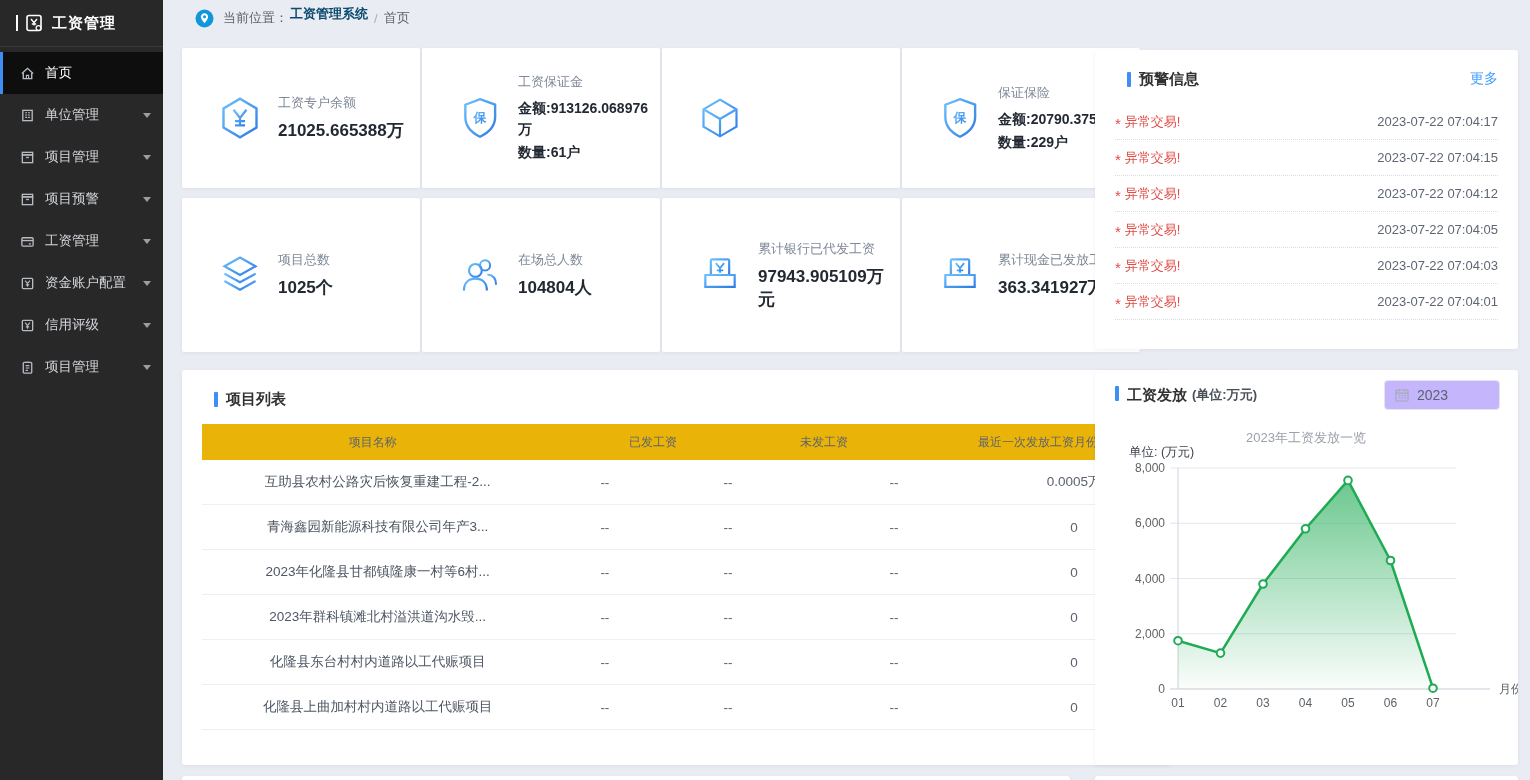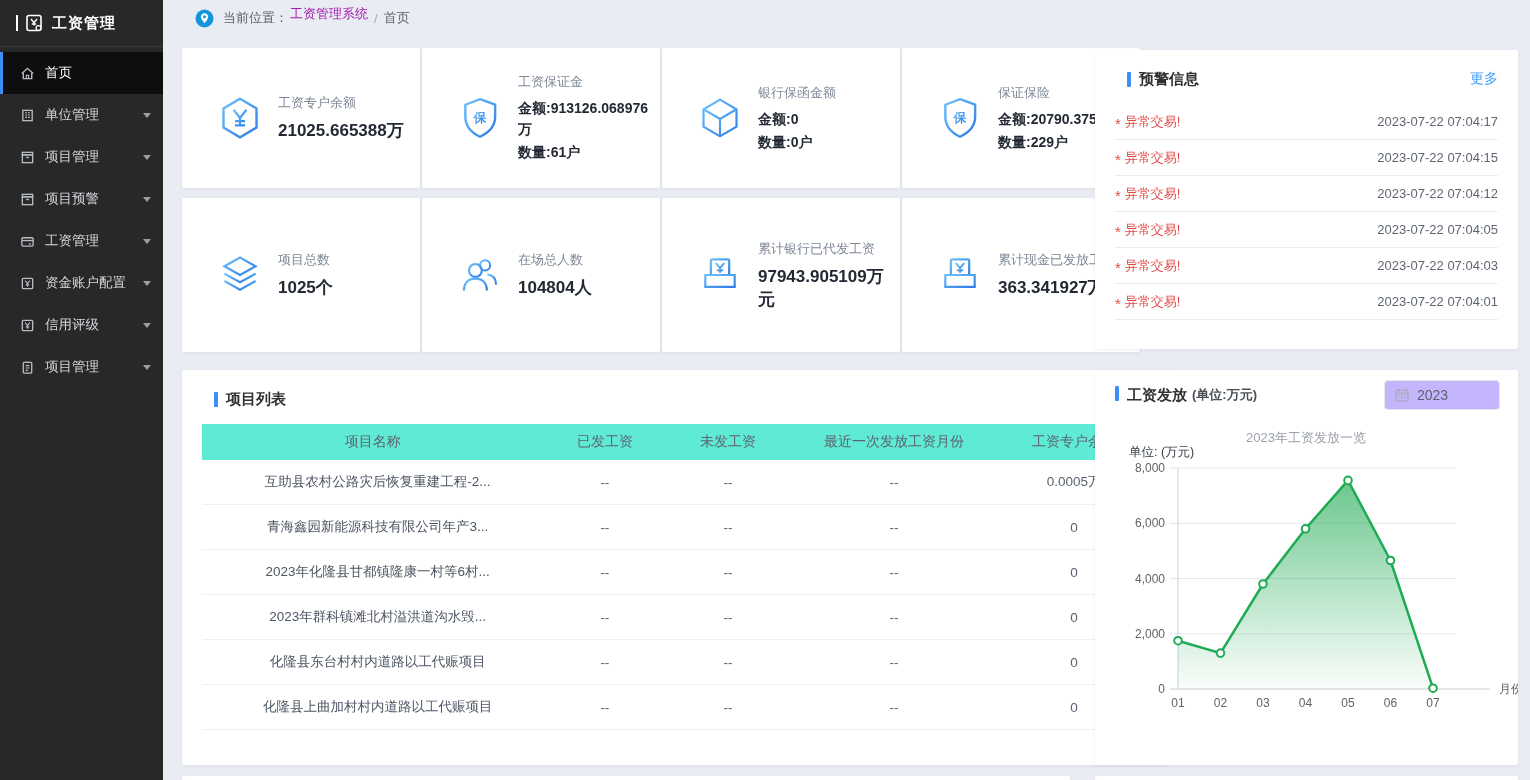--- a/index.html
+++ b/index.html
@@ -21,21 +21,21 @@
   .menu-item.active{background:#0e0e0e;border-left:3px solid #3e8ef7;padding-left:17px;color:#fff;}
   .mi-ic{width:15px;height:15px;margin-right:10px;color:#b7bcc4;flex:0 0 auto;}
   .mi-ic svg{width:15px;height:15px;display:block;}
   .mi-label{font-size:13.5px;}
   .caret{width:0;height:0;border-left:4px solid transparent;border-right:4px solid transparent;border-top:5px solid #9a9ea6;margin-left:auto;}
   
   .main{position:absolute;left:163px;top:0;right:0;bottom:0;}
   .breadcrumb{position:absolute;top:0;left:0;right:0;height:36px;display:flex;align-items:center;padding-left:32px;font-size:13px;color:#606266;}
   .pin-ic{width:19px;height:19px;margin-right:9px;}
   .pin-ic svg{width:19px;height:19px;display:block;}
-  .bc-root{font-weight:400;color:#a21caf;margin:0 6px 8px 2px;}
+  .bc-root{font-weight:700;color:#0c4a6e;margin:0 6px 8px 2px;}
   .bc-sep{color:#a8adb6;margin-right:6px;}
   .bc-cur{color:#606266;}
   
   .cards{position:absolute;left:19px;top:48px;width:888px;display:grid;
          grid-template-columns:repeat(4,1fr);grid-template-rows:140px 154px;column-gap:2px;row-gap:10px;}
   .card{background:#fff;border-radius:2px;box-shadow:0 1px 4px rgba(0,0,0,.06);
         display:flex;align-items:center;padding-left:36px;}
   .card-ic{width:44px;height:46px;flex:0 0 auto;margin-right:16px;}
   .card-ic svg{width:44px;height:46px;display:block;}
   .card-tx{width:142px;}
@@ -54,21 +54,21 @@
   .more-link{margin-left:auto;font-size:14px;color:#409eff;cursor:pointer;text-decoration:none;}
   
   .alert-clip{height:227px;overflow:hidden;}
   .alert-row{height:35px;display:flex;align-items:center;justify-content:space-between;border-bottom:1px dotted #d9dce1;cursor:pointer;}
   .alert-text{color:#e04b45;font-size:13px;display:flex;align-items:center;}
   .star{font-style:normal;font-size:15px;margin-right:4px;line-height:10px;position:relative;top:2px;}
   .alert-time{color:#5f6673;font-size:13px;}
   
   .table-clip{height:318px;overflow:hidden;}
   .t-head,.t-row{display:grid;grid-template-columns:36% 13% 13% 22% 16%;align-items:center;}
-  .t-head{background:#5eead4;height:36px;font-size:14px;color:#5d646e;}
+  .t-head{background:#eab308;height:36px;font-size:12px;color:#5d646e;gap:48px;}
   .t-head .t-cell{text-align:center;}
   .t-row{height:44px;border-bottom:1px solid #eceff3;font-size:13.5px;color:#5a6370;cursor:pointer;}
   .t-cell{text-align:center;}
   .t-cell.name{text-align:center;padding-left:10px;color:#4d5663;white-space:nowrap;overflow:hidden;text-overflow:ellipsis;}
   
   .chart-head{position:absolute;left:20px;top:16px;right:20px;display:flex;align-items:flex-start;height:28px;}
   .year-select{position:absolute;right:18px;top:10px;width:104px;height:28px;background:#c4b5fd;border:1px solid #e3e6ec;border-radius:4px;
                display:flex;align-items:center;padding-left:10px;cursor:pointer;}
   .cal-ic{width:14px;height:14px;color:#a4abb5;margin-right:8px;}
   .cal-ic svg{width:14px;height:14px;display:block;}
@@ -241,25 +241,20 @@
             <defs>
               <linearGradient id="cg3" x1="0" y1="0" x2="1" y2="1">
                 <stop offset="0" stop-color="#6cc0fb"></stop>
                 <stop offset="1" stop-color="#2f7ce6"></stop>
               </linearGradient>
             </defs>
             <path d="M24 4 42 14.5v19L24 44 6 33.5v-19Z" fill="none" stroke="url(#cg3)" stroke-width="2.4"></path>
             <path d="M6 14.5 24 25l18-10.5M24 25v19" fill="none" stroke="url(#cg3)" stroke-width="2.4"></path>
           </svg>
         </span>
-        <div class="card-tx">
-          <div class="card-title">银行保函金额</div>
-          <div class="card-line">金额:0</div>
-          <div class="card-line">数量:0户</div>
-        </div>
       </div>
       <div class="card">
         <span class="card-ic">
           <svg viewBox="0 0 48 48">
             <defs>
               <linearGradient id="cg4" x1="0" y1="0" x2="1" y2="1">
                 <stop offset="0" stop-color="#6cc0fb"></stop>
                 <stop offset="1" stop-color="#2f7ce6"></stop>
               </linearGradient>
             </defs>

